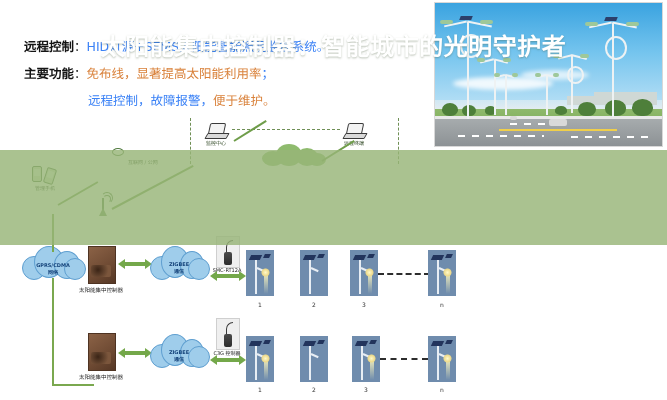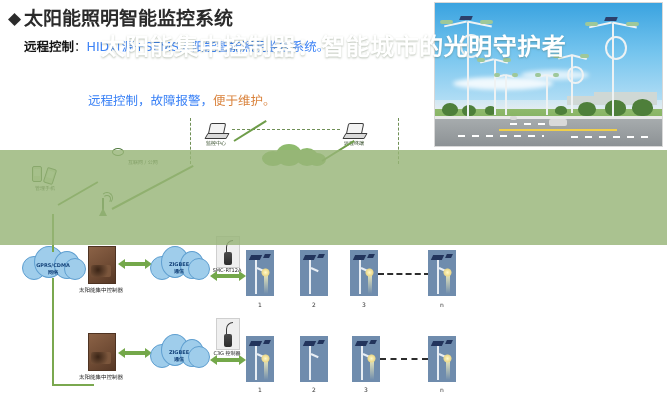--- a/index.html
+++ b/index.html
@@ -148,28 +148,28 @@
     letter-spacing:.5px;
     text-shadow:0 1px 2px rgba(60,80,45,.35);
   }
 </style>
 </head>
 <body>
 
 <div id="slide">
 
   <div class="hdr">
-    <div class="hdr-title">
-      <span class="hdr-diamond">◆</span><span>太阳能照明智能监控系统</span>
-    </div>
 
     <div class="hdr-line hdr-l1">
       <span class="lbl">远程控制</span><span class="sep">：</span><span class="dk">HID灯源+SEMS太阳能智能照明监控系统。</span>
     </div>
 
+    <div class="hdr-line hdr-l2">
+      <span class="lbl">主要功能</span><span class="sep">：</span><span class="org">免布线，显著提高太阳能利用率</span><span class="dk">；</span>
+    </div>
 
     <div class="hdr-line hdr-l3">
       <span class="dk">远程控制，故障报警，</span><span class="org">便于维护。</span>
     </div>
   </div>
 
   <div class="photo">
     <div class="sky"></div>
     <div class="cloudA"></div>
     <div class="cloudB"></div>

